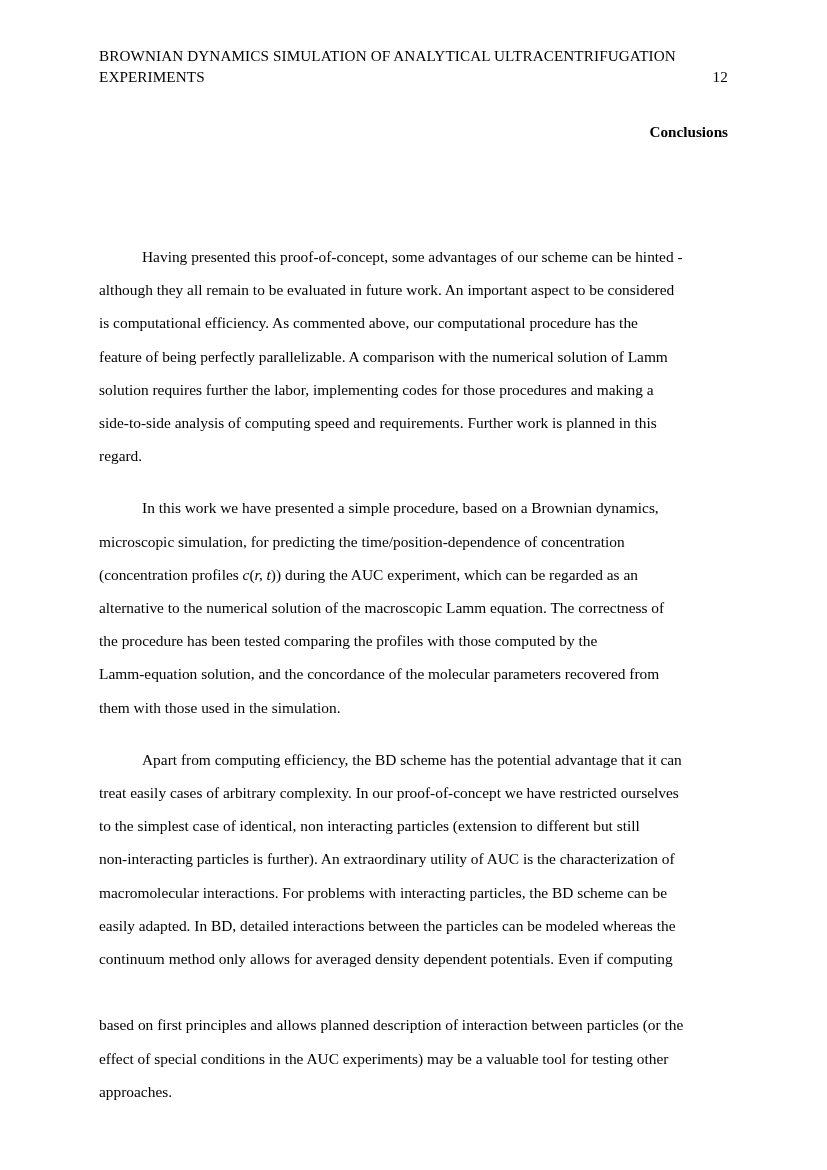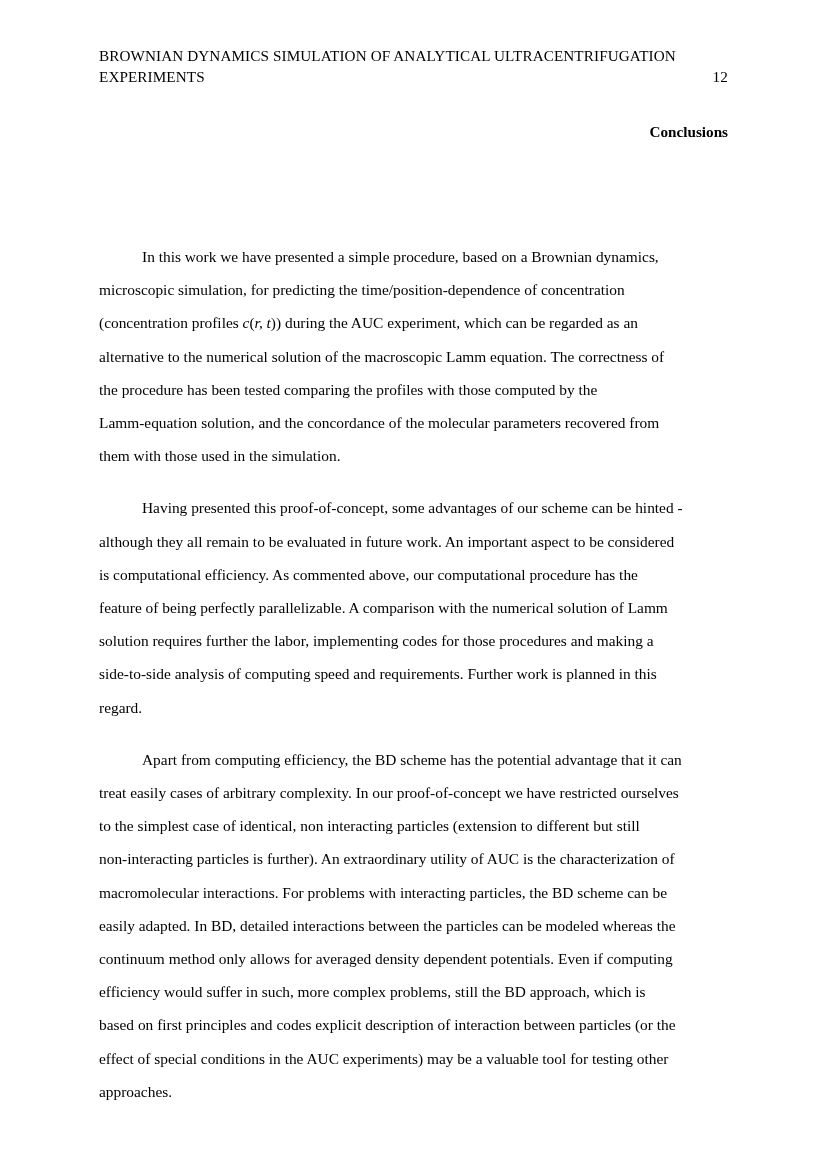--- a/index.html
+++ b/index.html
@@ -90,47 +90,47 @@
       <span>EXPERIMENTS</span>
       <span class="page-number">12</span>
     </div>
   </div>
 
   <div class="section-title">Conclusions</div>
 
   <div class="body-text">
 
     <p class="para">
+      <span class="tab"></span><span>Having presented this proof-of-concept, some advantages of our scheme can be hinted -</span><br>
+      <span>although they all remain to be evaluated in future work. An important aspect to be considered</span><br>
+      <span>is computational efficiency. As commented above, our computational procedure has the</span><br>
+      <span>feature of being perfectly parallelizable. A comparison with the numerical solution of Lamm</span><br>
+      <span>solution requires further the labor, implementing codes for those procedures and making a</span><br>
+      <span>side-to-side analysis of computing speed and requirements. Further work is planned in this</span><br>
+      <span>regard.</span>
+    </p>
+
+    <p class="para">
       <span class="tab"></span><span>In this work we have presented a simple procedure, based on a Brownian dynamics,</span><br>
       <span>microscopic simulation, for predicting the time/position-dependence of concentration</span><br>
       <span>(concentration profiles </span><i>c</i><span>(</span><i>r</i><i>, </i><i>t</i><span>))</span><span> during the AUC experiment, which can be regarded as an</span><br>
       <span>alternative to the numerical solution of the macroscopic Lamm equation. The correctness of</span><br>
       <span>the procedure has been tested comparing the profiles with those computed by the</span><br>
       <span>Lamm-equation solution, and the concordance of the molecular parameters recovered from</span><br>
       <span>them with those used in the simulation.</span>
     </p>
 
     <p class="para">
-      <span class="tab"></span><span>Having presented this proof-of-concept, some advantages of our scheme can be hinted -</span><br>
-      <span>although they all remain to be evaluated in future work. An important aspect to be considered</span><br>
-      <span>is computational efficiency. As commented above, our computational procedure has the</span><br>
-      <span>feature of being perfectly parallelizable. A comparison with the numerical solution of Lamm</span><br>
-      <span>solution requires further the labor, implementing codes for those procedures and making a</span><br>
-      <span>side-to-side analysis of computing speed and requirements. Further work is planned in this</span><br>
-      <span>regard.</span>
-    </p>
-
-    <p class="para">
       <span class="tab"></span><span>Apart from computing efficiency, the BD scheme has the potential advantage that it can</span><br>
       <span>treat easily cases of arbitrary complexity. In our proof-of-concept we have restricted ourselves</span><br>
       <span>to the simplest case of identical, non interacting particles (extension to different but still</span><br>
       <span>non-interacting particles is further). An extraordinary utility of AUC is the characterization of</span><br>
       <span>macromolecular interactions. For problems with interacting particles, the BD scheme can be</span><br>
       <span>easily adapted. In BD, detailed interactions between the particles can be modeled whereas the</span><br>
       <span>continuum method only allows for averaged density dependent potentials. Even if computing</span><br>
-      <span>efficiency would suffer in such, more complex problems, still the BD approach, which is</span><br>
-      <span>based on first principles and codes explicit description of interaction between particles (or the</span><br>
+      <br>
+      <span>based on first principles and allows planned description of interaction between particles (or the</span><br>
       <span>effect of special conditions in the AUC experiments) may be a valuable tool for testing other</span><br>
       <span>approaches.</span>
     </p>
 
   </div>
 </div>
 
 </body></html>

